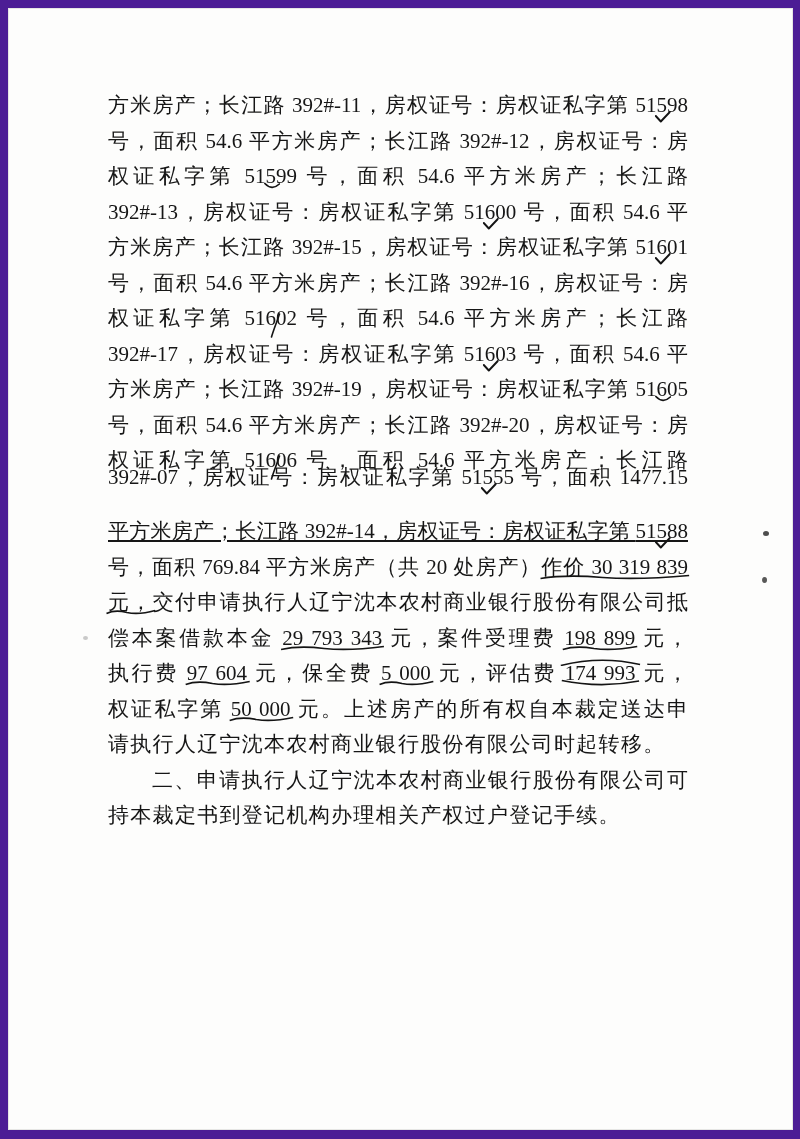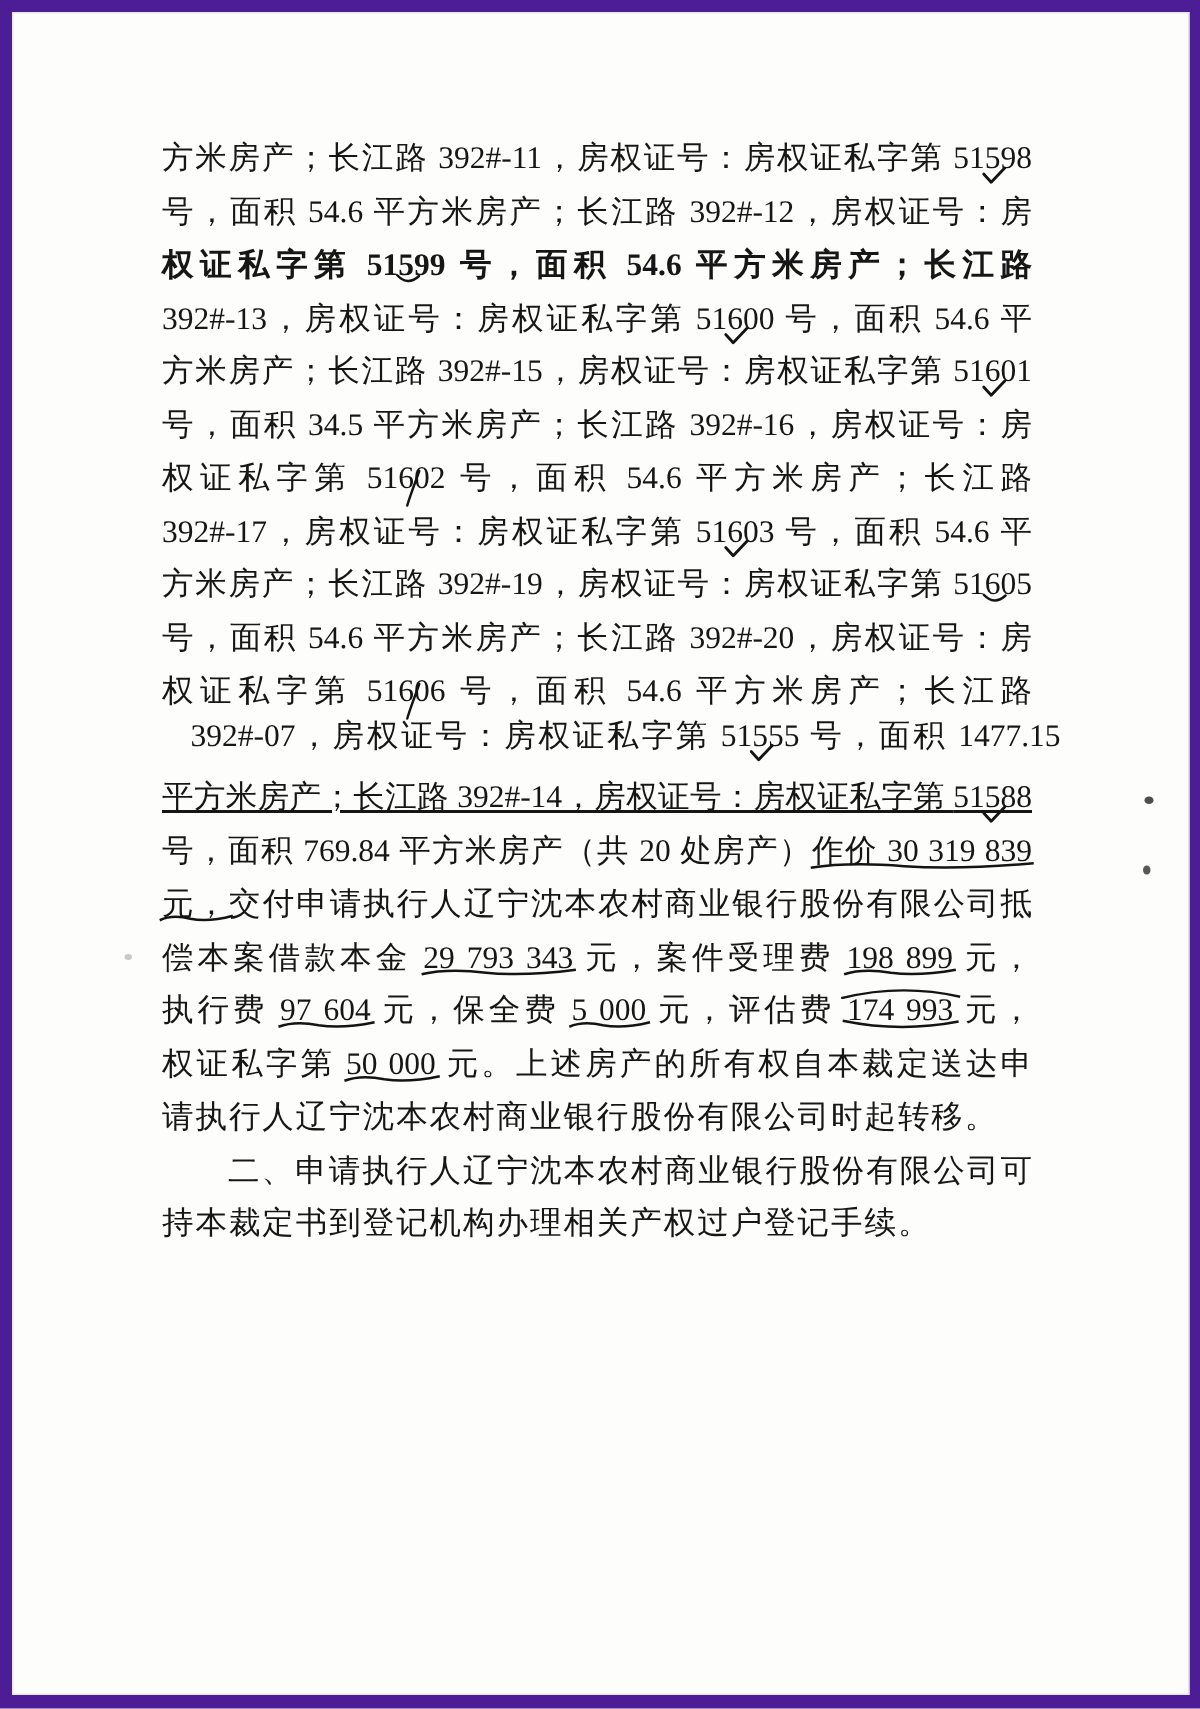--- a/index.html
+++ b/index.html
@@ -31,44 +31,44 @@
 </head>
 <body>
 
 <div class="frame">
   <div class="page">
     <div class="textblock">
         <div class="line" style="top: 0px;"><span>方米房产；长江路 392#-11，房权证号：房权证私字第 </span><span>51598<svg class="mk mk-check" viewBox="0 0 16 12" preserveAspectRatio="none">
               <path d="M1 5 L6 10.5 L15 1" stroke-width="1.9"></path>
             </svg></span></div>
         <div class="line" style="top: 35.5px;"><span>号，面积 54.6 平方米房产；长江路 392#-12，房权证号：房</span></div>
-        <div class="line" style="top: 71px; font-weight: bold;"><span>权证私字第 </span><span>51599<svg class="mk mk-breve" viewBox="0 0 17 9" preserveAspectRatio="none">
+        <div class="line" style="top: 71px;"><span>权证私字第 </span><span>51599<svg class="mk mk-breve" viewBox="0 0 17 9" preserveAspectRatio="none">
               <path d="M1.5 1.5 Q 8.5 9 16 2" stroke-width="1.7"></path>
             </svg></span><span> 号，面积 54.6 平方米房产；长江路</span></div>
         <div class="line" style="top: 106.5px;"><span>392#-13，房权证号：房权证私字第 </span><span>51600<svg class="mk mk-check" viewBox="0 0 16 12" preserveAspectRatio="none">
               <path d="M1 5 L6 10.5 L15 1" stroke-width="1.9"></path>
             </svg></span><span> 号，面积 54.6 平</span></div>
         <div class="line" style="top: 142px;"><span>方米房产；长江路 392#-15，房权证号：房权证私字第 </span><span>51601<svg class="mk mk-check" viewBox="0 0 16 12" preserveAspectRatio="none">
               <path d="M1 5 L6 10.5 L15 1" stroke-width="1.9"></path>
             </svg></span></div>
-        <div class="line" style="top: 177.5px;"><span>号，面积 34.5 平方米房产；长江路 392#-16，房权证号：房</span></div>
+        <div class="line" style="top: 177.5px;"><span>号，面积 54.6 平方米房产；长江路 392#-16，房权证号：房</span></div>
         <div class="line" style="top: 213px;"><span>权证私字第 </span><span>51602<svg class="mk mk-slash" viewBox="0 0 11 25" preserveAspectRatio="none">
               <path d="M1.5 24 C 3.5 17 7.5 7 9.5 1" stroke-width="1.6"></path>
             </svg></span><span> 号，面积 54.6 平方米房产；长江路</span></div>
         <div class="line" style="top: 248.5px;"><span>392#-17，房权证号：房权证私字第 </span><span>51603<svg class="mk mk-check" viewBox="0 0 16 12" preserveAspectRatio="none">
               <path d="M1 5 L6 10.5 L15 1" stroke-width="1.9"></path>
             </svg></span><span> 号，面积 54.6 平</span></div>
         <div class="line" style="top: 284px;"><span>方米房产；长江路 392#-19，房权证号：房权证私字第 </span><span>51605<svg class="mk mk-breve" viewBox="0 0 17 9" preserveAspectRatio="none">
               <path d="M1.5 1.5 Q 8.5 9 16 2" stroke-width="1.7"></path>
             </svg></span></div>
         <div class="line" style="top: 319.5px;"><span>号，面积 54.6 平方米房产；长江路 392#-20，房权证号：房</span></div>
         <div class="line" style="top: 355px;"><span>权证私字第 </span><span>51606<svg class="mk mk-slash" viewBox="0 0 11 25" preserveAspectRatio="none">
               <path d="M1.5 24 C 3.5 17 7.5 7 9.5 1" stroke-width="1.6"></path>
             </svg></span><span> 号，面积 54.6 平方米房产；长江路</span></div>
-        <div class="line" style="top: 385px; margin-left: 19px;"><span>392#-07，房权证号：房权证私字第 </span><span>51555<svg class="mk mk-check" viewBox="0 0 16 12" preserveAspectRatio="none">
+        <div class="line" style="top: 372px;"><span>392#-07，房权证号：房权证私字第 </span><span>51555<svg class="mk mk-check" viewBox="0 0 16 12" preserveAspectRatio="none">
               <path d="M1 5 L6 10.5 L15 1" stroke-width="1.9"></path>
             </svg></span><span> 号，面积 1477.15</span></div>
         <div class="line" style="top: 426px; text-decoration: underline;"><span>平方米房产；长江路 392#-14，房权证号：房权证私字第 </span><span>51588<svg class="mk mk-check" viewBox="0 0 16 12" preserveAspectRatio="none">
               <path d="M1 5 L6 10.5 L15 1" stroke-width="1.9"></path>
             </svg></span></div>
         <div class="line" style="top: 461.5px;"><span>号，面积 769.84 平方米房产（共 20 处房产）</span><span>作价 30 319 839<svg class="uline" viewBox="0 0 100 9" preserveAspectRatio="none">
               <path d="M1 6.5 Q 18 2.5 42 5.5 Q 66 8 99 3.5" stroke-width="1.7" vector-effect="non-scaling-stroke"></path>
             </svg></span></div>
         <div class="line" style="top: 497px;"><span>元，<svg class="uline" viewBox="0 0 100 9" preserveAspectRatio="none">
               <path d="M1 6.5 Q 18 2.5 42 5.5 Q 66 8 99 3.5" stroke-width="1.7" vector-effect="non-scaling-stroke"></path>

